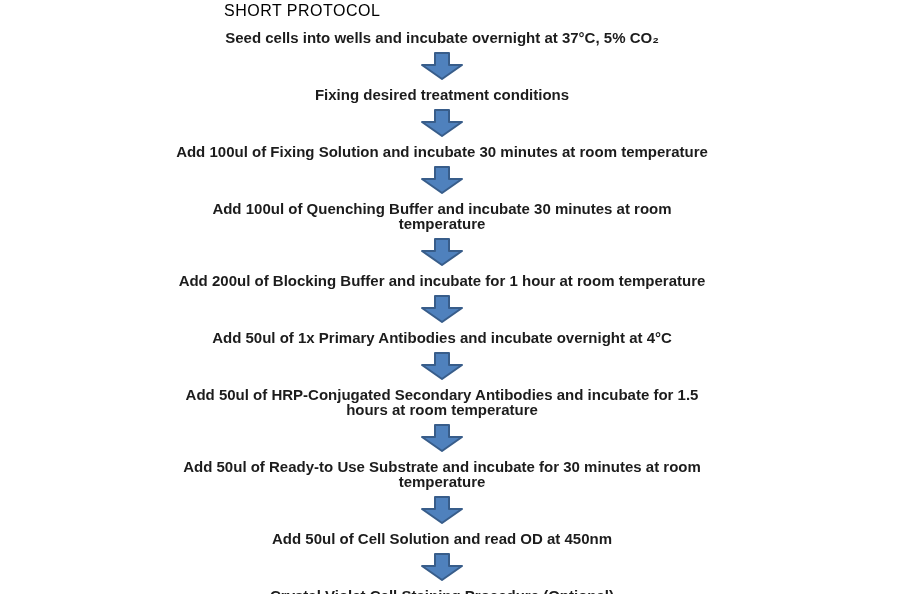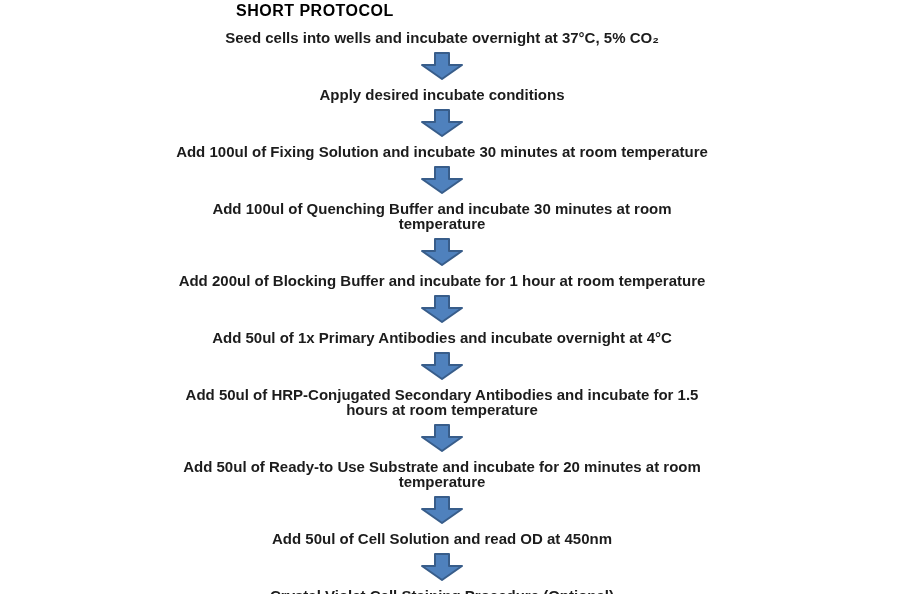--- a/index.html
+++ b/index.html
@@ -10,24 +10,24 @@
   .canvas {
     position: relative;
     width: 900px;
     height: 594px;
     background: #ffffff;
     overflow: hidden;
     font-family: "Liberation Sans", sans-serif;
   }
   .title {
     position: absolute;
-    left: 236px;
+    left: 224px;
     top: 2px;
     font-size: 16px;
-    font-weight: bold;
+    font-weight: normal;
     color: #000000;
     letter-spacing: 0.5px;
     white-space: nowrap;
   }
   .flow {
     position: absolute;
     left: 0;
     top: 30px;
     width: 884px;
     display: flex;
@@ -67,21 +67,21 @@
   <div class="title">SHORT PROTOCOL</div>
   <div class="flow">
   <div class="step-text">Seed cells into wells and incubate overnight at 37°C, 5% CO₂</div>
 
   <div class="arrow">
     <svg viewBox="0 0 42 28" xmlns="http://www.w3.org/2000/svg" aria-hidden="true">
       <polygon points="14,1 28,1 28,13 41,13 21,27 1,13 14,13"></polygon>
     </svg>
   </div>
 
-  <div class="step-text">Apply desired incubate conditions</div>
+  <div class="step-text">Fixing desired treatment conditions</div>
 
   <div class="arrow">
     <svg viewBox="0 0 42 28" xmlns="http://www.w3.org/2000/svg" aria-hidden="true">
       <polygon points="14,1 28,1 28,13 41,13 21,27 1,13 14,13"></polygon>
     </svg>
   </div>
 
   <div class="step-text">Add 100ul of Fixing Solution and incubate 30 minutes at room temperature</div>
 
   <div class="arrow">
@@ -117,21 +117,21 @@
 
   <div class="step-text">Add 50ul of HRP-Conjugated Secondary Antibodies and incubate for 1.5
 hours at room temperature</div>
 
   <div class="arrow">
     <svg viewBox="0 0 42 28" xmlns="http://www.w3.org/2000/svg" aria-hidden="true">
       <polygon points="14,1 28,1 28,13 41,13 21,27 1,13 14,13"></polygon>
     </svg>
   </div>
 
-  <div class="step-text">Add 50ul of Ready-to Use Substrate and incubate for 20 minutes at room
+  <div class="step-text">Add 50ul of Ready-to Use Substrate and incubate for 30 minutes at room
 temperature</div>
 
   <div class="arrow">
     <svg viewBox="0 0 42 28" xmlns="http://www.w3.org/2000/svg" aria-hidden="true">
       <polygon points="14,1 28,1 28,13 41,13 21,27 1,13 14,13"></polygon>
     </svg>
   </div>
 
   <div class="step-text">Add 50ul of Cell Solution and read OD at 450nm</div>
 

